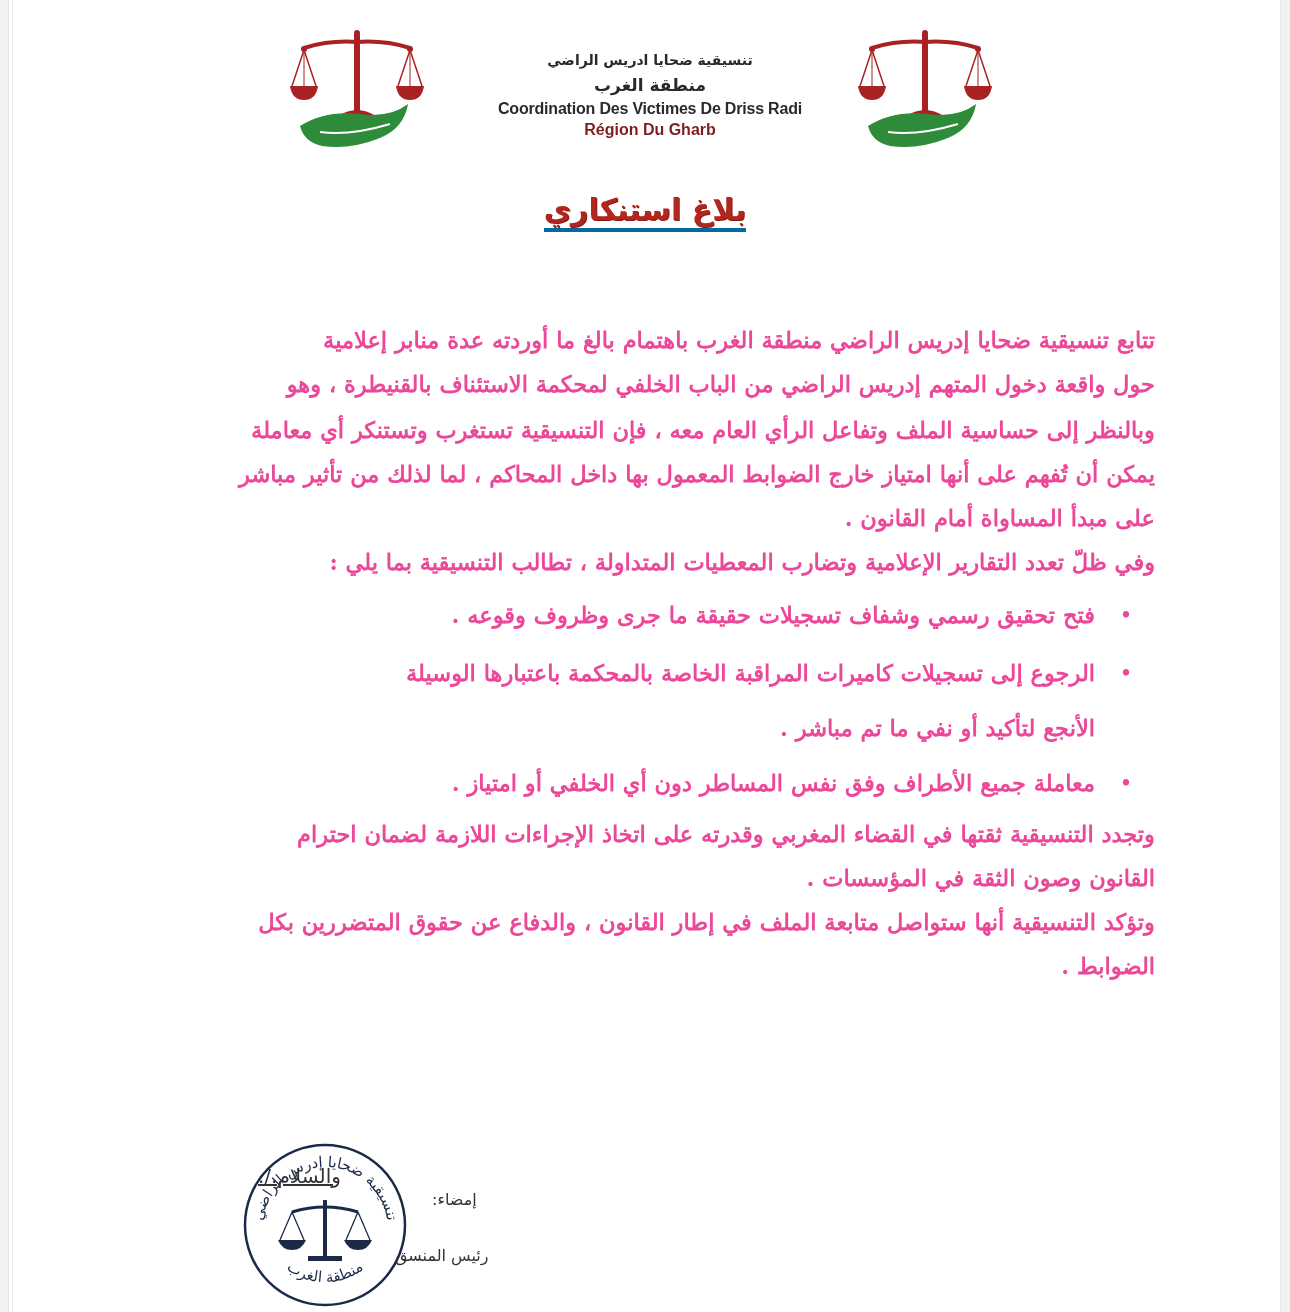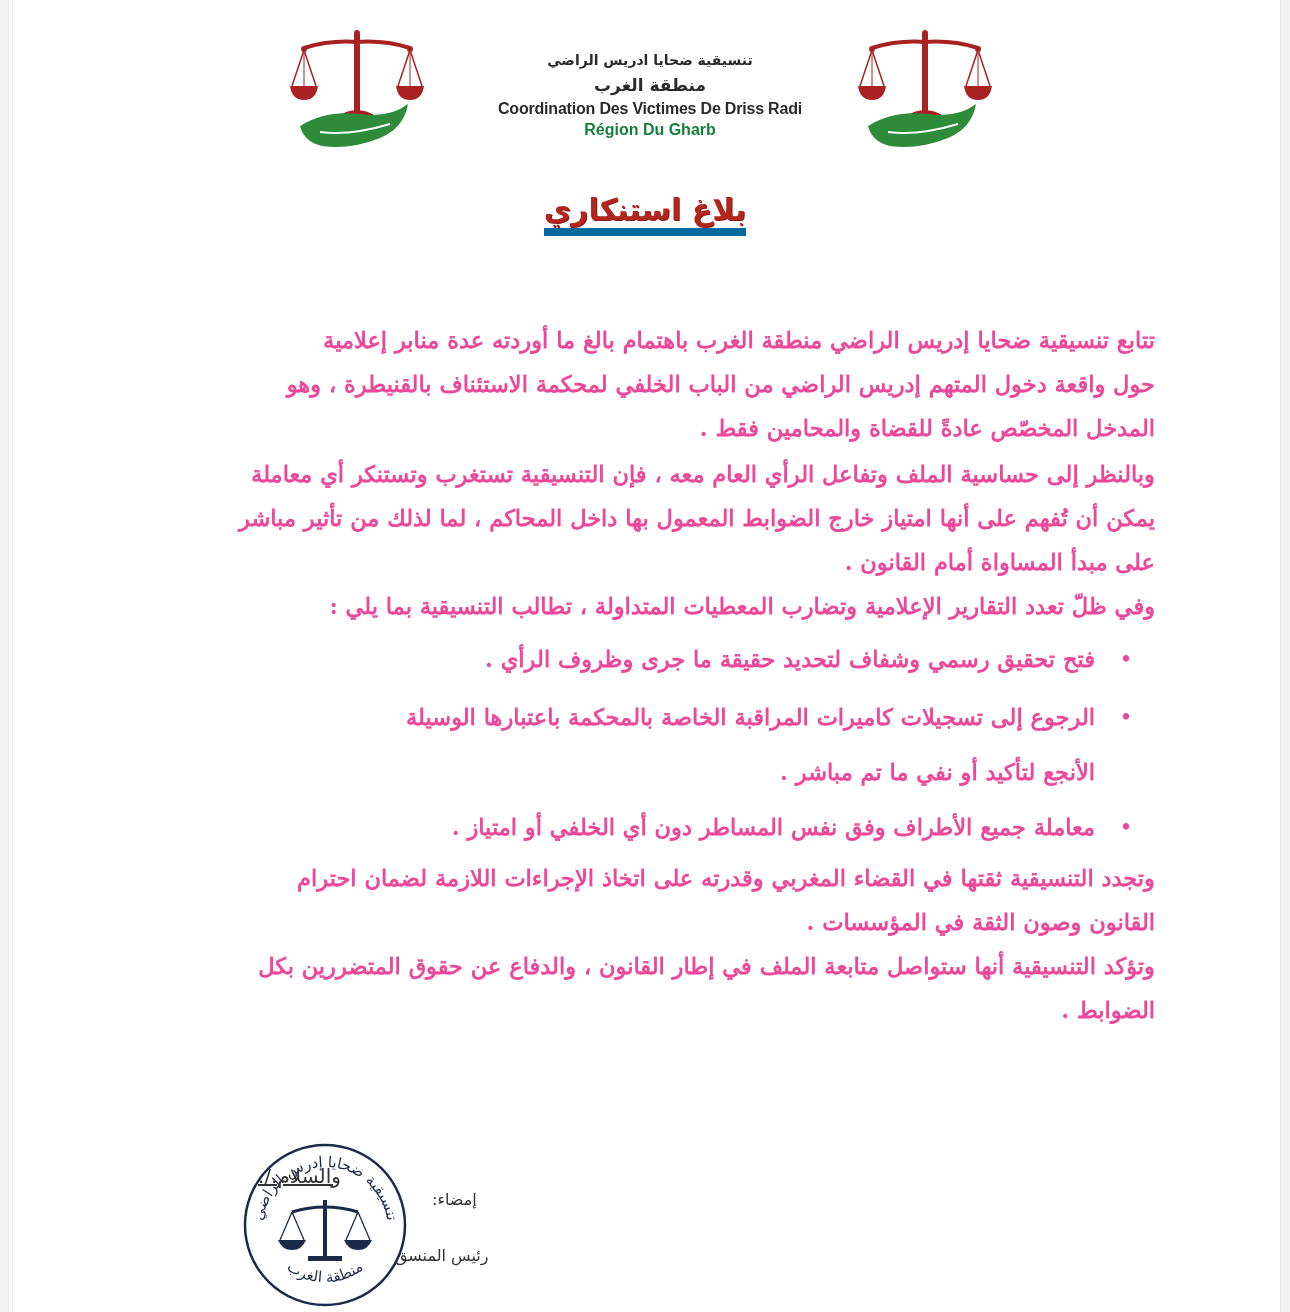--- a/index.html
+++ b/index.html
@@ -14,26 +14,26 @@
 
     
     .logo { position: absolute; width: 135px; height: 130px; }
     .logo-left { left: 290px; top: 28px; }
     .logo-right { left: 858px; top: 28px; }
 
     .letterhead { position: absolute; left: 450px; top: 48px; width: 400px; text-align: center; }
     .lh-ar1 { font-family: "DejaVu Sans", sans-serif; font-weight: bold; font-size: 14px; color: #2a2a2a; direction: rtl; line-height: 24px; }
     .lh-ar2 { font-family: "DejaVu Sans", sans-serif; font-weight: bold; font-size: 17px; color: #2a2a2a; direction: rtl; line-height: 26px; }
     .lh-fr1 { font-family: "Liberation Sans", sans-serif; font-weight: bold; font-size: 16px; color: #2a2a2a; line-height: 22px; letter-spacing: -0.2px; text-align: center; }
-    .lh-fr2 { font-family: "Liberation Sans", sans-serif; font-weight: bold; font-size: 16px; color: #15803d; line-height: 20px; }
+    .lh-fr2 { font-family: "Liberation Sans", sans-serif; font-weight: bold; font-size: 16px; color: #7f1d1d; line-height: 20px; }
 
     .doc-title { position: absolute; left: 500px; top: 192px; width: 290px; text-align: center; direction: rtl;
       font-family: "DejaVu Sans", sans-serif; font-weight: bold; font-size: 30px; color: #b3261e;
       text-shadow: 1px 1px 0 #8a1a14; }
-    .doc-title span { border-bottom: 8px solid #0369a1; padding-bottom: 1px; }
+    .doc-title span { border-bottom: 4px solid #0369a1; padding-bottom: 1px; }
 
     
     .body { position: absolute; left: 130px; top: 318px; width: 1025px; direction: rtl; text-align: justify;
       font-family: "DejaVu Serif", serif; font-weight: bold; font-size: 22.5px; color: #ec4899; }
     .line { height: 44px; line-height: 44px; white-space: nowrap; text-align: right; }
     .bullet-line { height: 58px; line-height: 58px; white-space: nowrap; text-align: right; padding-right: 60px; position: relative; }
     .bullet-line .dot { position: absolute; right: -1px; width: 60px; text-align: center; font-size: 18px; }
     .bullet-cont { height: 52px; line-height: 52px; white-space: nowrap; text-align: right; padding-right: 60px; }
 
     
@@ -105,33 +105,32 @@
 </div>
 
 <div class="doc-title">
   <span>بلاغ استنكاري</span>
 </div>
 
 <div class="body">
   <div>
     <div class="line">تتابع تنسيقية ضحايا إدريس الراضي منطقة الغرب باهتمام بالغ ما أوردته عدة منابر إعلامية</div>
     <div class="line">حول واقعة دخول المتهم إدريس الراضي من الباب الخلفي لمحكمة الاستئناف بالقنيطرة ، وهو</div>
-    <div class="line">المدخل المخصّص عادةً للقضاة والمحامين فقط .</div>
   </div>
   <div style="margin-top:2px">
     <div class="line">وبالنظر إلى حساسية الملف وتفاعل الرأي العام معه ، فإن التنسيقية تستغرب وتستنكر أي معاملة</div>
     <div class="line">يمكن أن تُفهم على أنها امتياز خارج الضوابط المعمول بها داخل المحاكم ، لما لذلك من تأثير مباشر</div>
     <div class="line">على مبدأ المساواة أمام القانون .</div>
   </div>
   <div class="line">وفي ظلّ تعدد التقارير الإعلامية وتضارب المعطيات المتداولة ، تطالب التنسيقية بما يلي :</div>
 
   <div style="margin-top:2px">
     <div class="bullet-line">
       <span class="dot">•</span>
-      <span>فتح تحقيق رسمي وشفاف لتحديد حقيقة ما جرى وظروف الرأي .</span>
+      <span>فتح تحقيق رسمي وشفاف تسجيلات حقيقة ما جرى وظروف وقوعه .</span>
     </div>
     <div class="bullet-line">
       <span class="dot">•</span>
       <span>الرجوع إلى تسجيلات كاميرات المراقبة الخاصة بالمحكمة باعتبارها الوسيلة</span>
     </div>
     <div class="bullet-cont">الأنجع لتأكيد أو نفي ما تم مباشر .</div>
     <div class="bullet-line">
       <span class="dot">•</span>
       <span>معاملة جميع الأطراف وفق نفس المساطر دون أي الخلفي أو امتياز .</span>
     </div>

